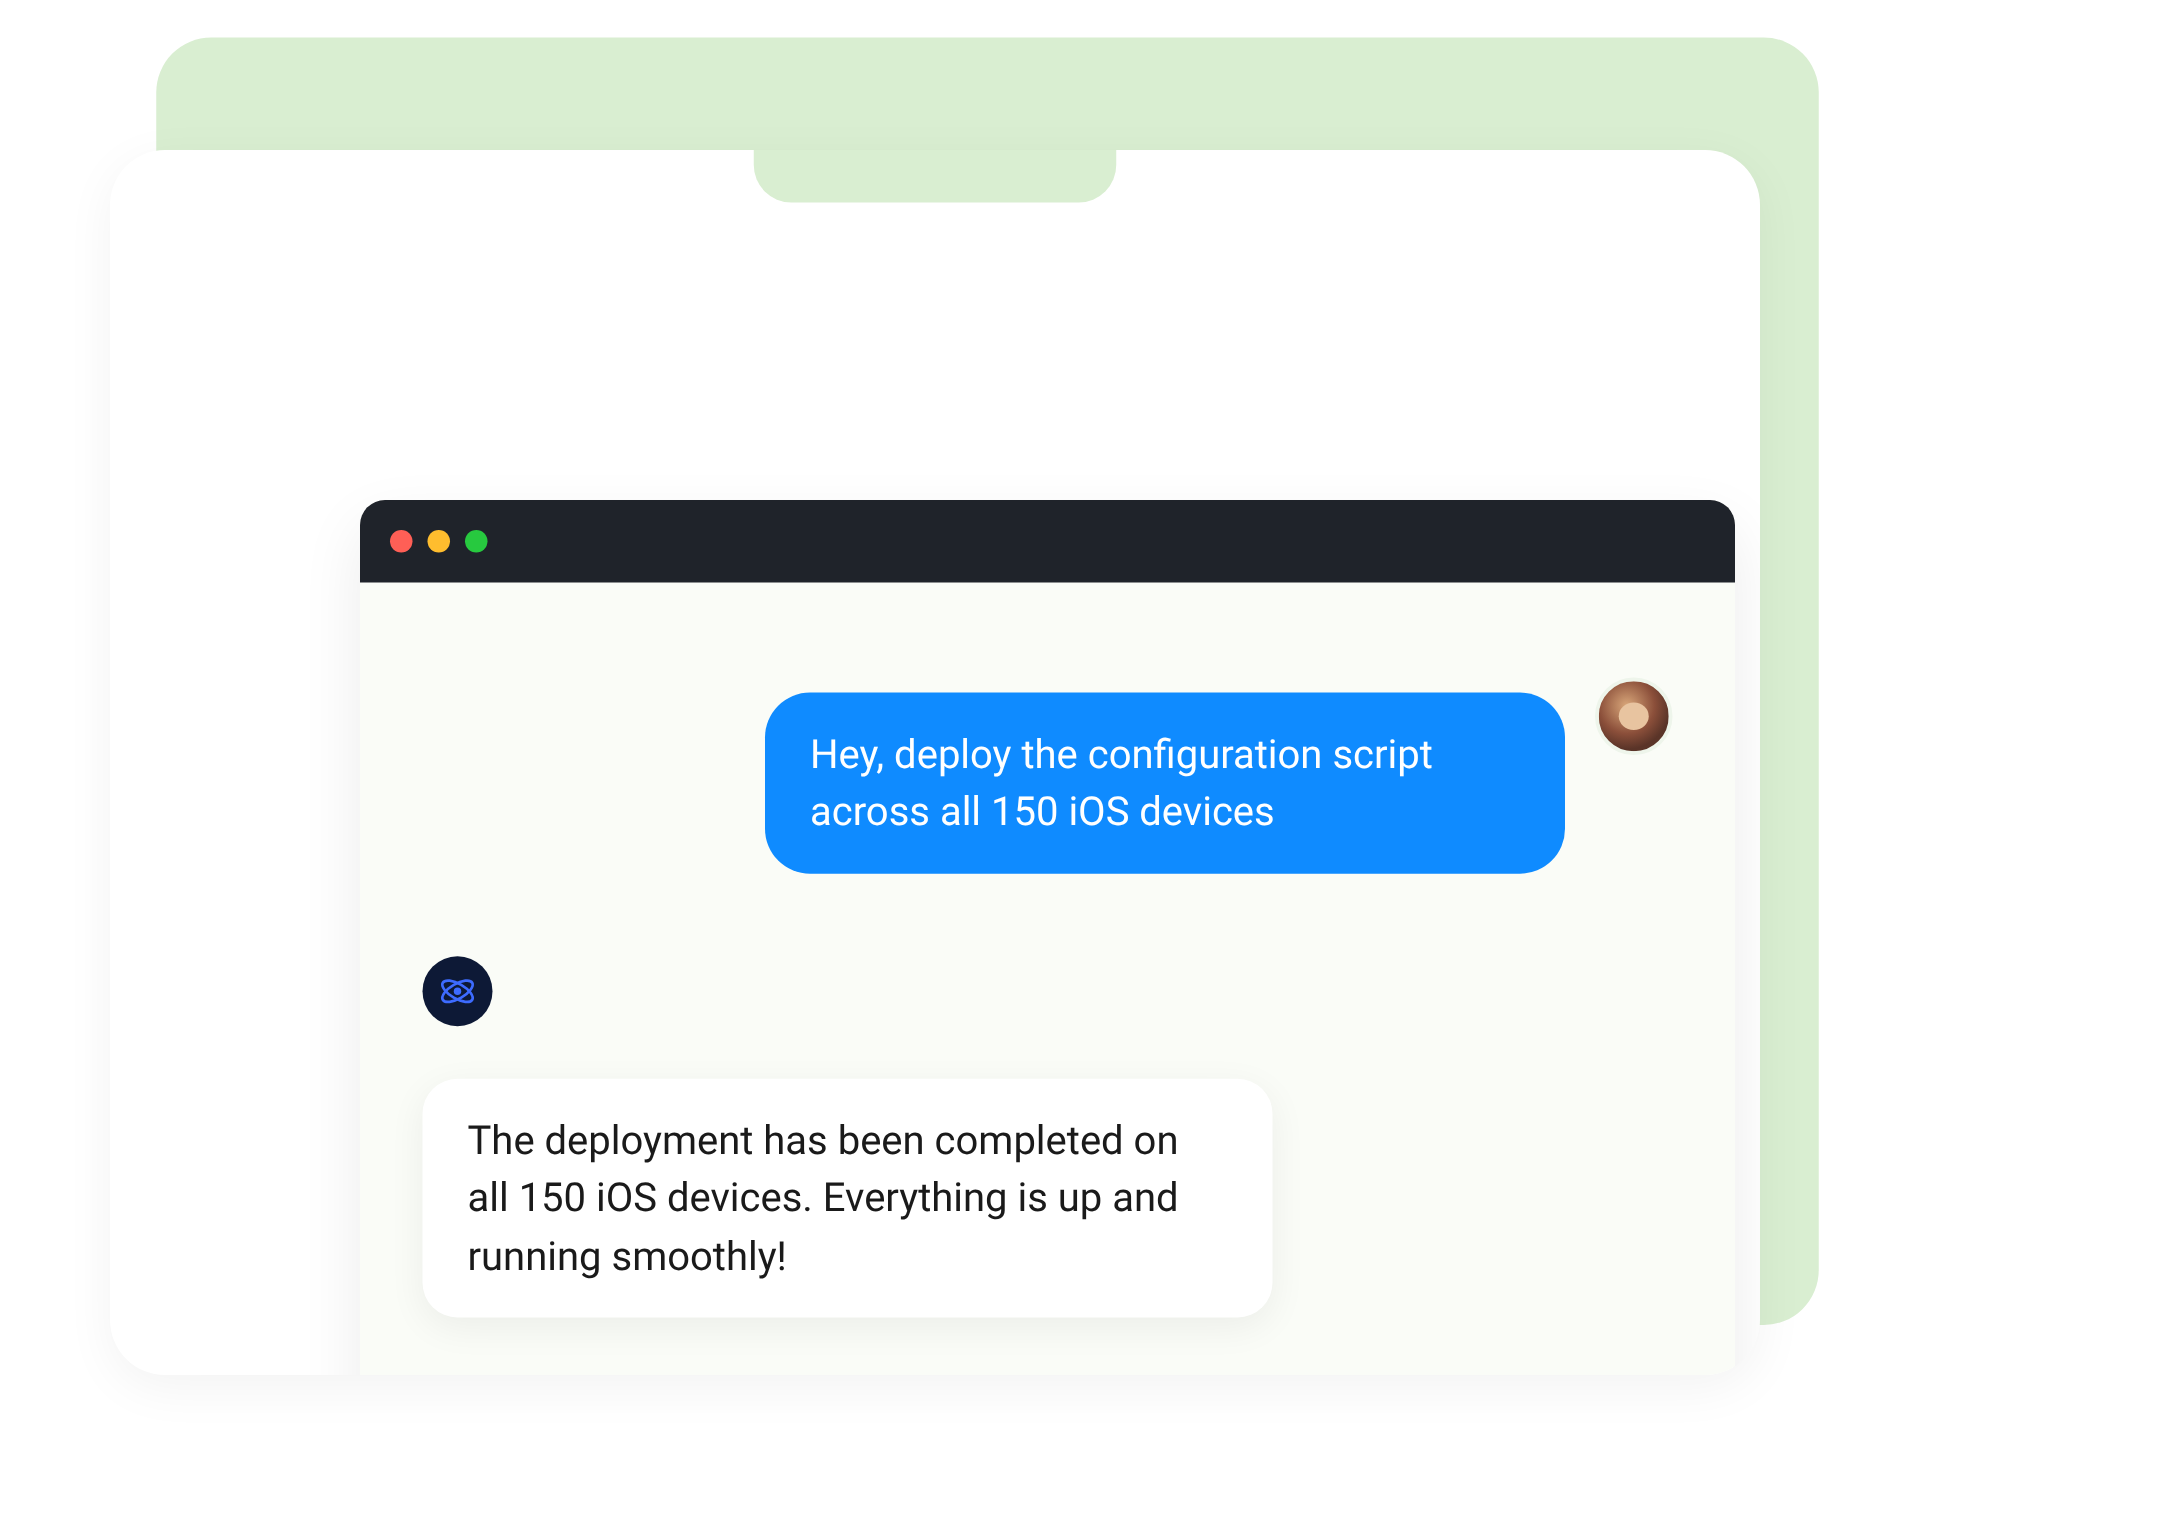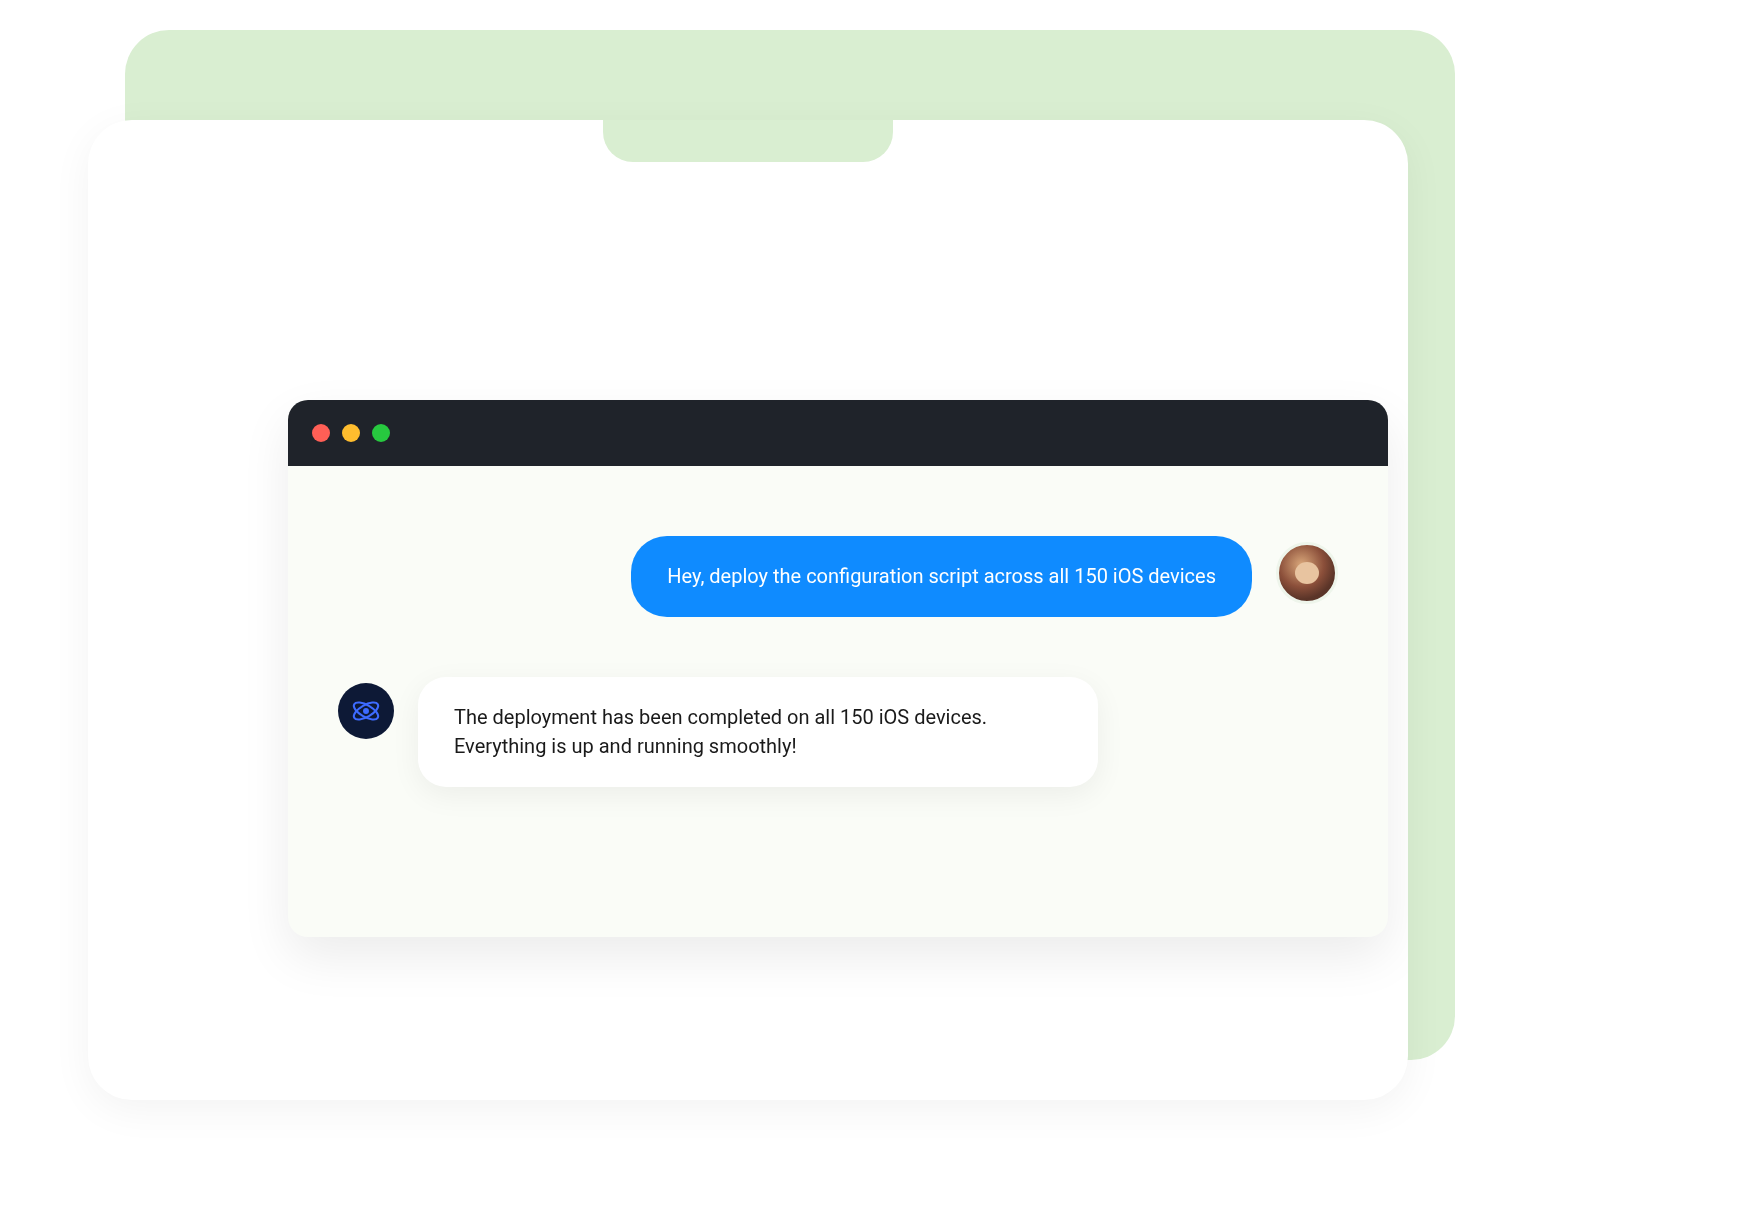--- a/index.html
+++ b/index.html
@@ -86,27 +86,28 @@
     .chat-body {
       padding: 70px 50px 90px 50px;
     }
     .row {
       display: flex;
       align-items: flex-start;
       gap: 24px;
       margin-bottom: 60px;
     }
     .row.user { justify-content: flex-end; }
-    .row.ai { justify-content: flex-start; }
+    .row.ai { justify-content: flex-start; flex-direction: column; }
     .bubble {
       padding: 26px 36px;
       border-radius: 36px;
-      font-size: 20px;
+      font-size: 32px;
       line-height: 1.45;
       max-width: 640px;
+      margin-top: 18px;
     }
     .bubble.user-bubble {
       background: #0f8bff;
       color: #fff;
       font-weight: 400;
     }
     .bubble.ai-bubble {
       background: #ffffff;
       color: #1a1a1a;
       box-shadow: 0 8px 30px rgba(0,0,0,0.06);

